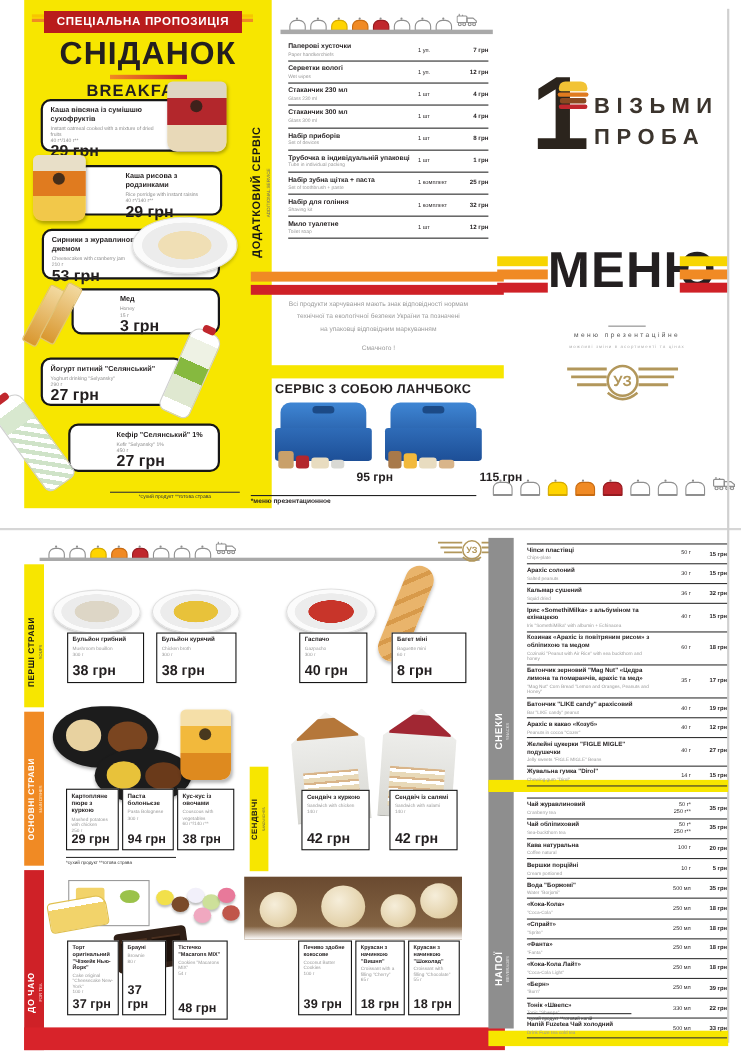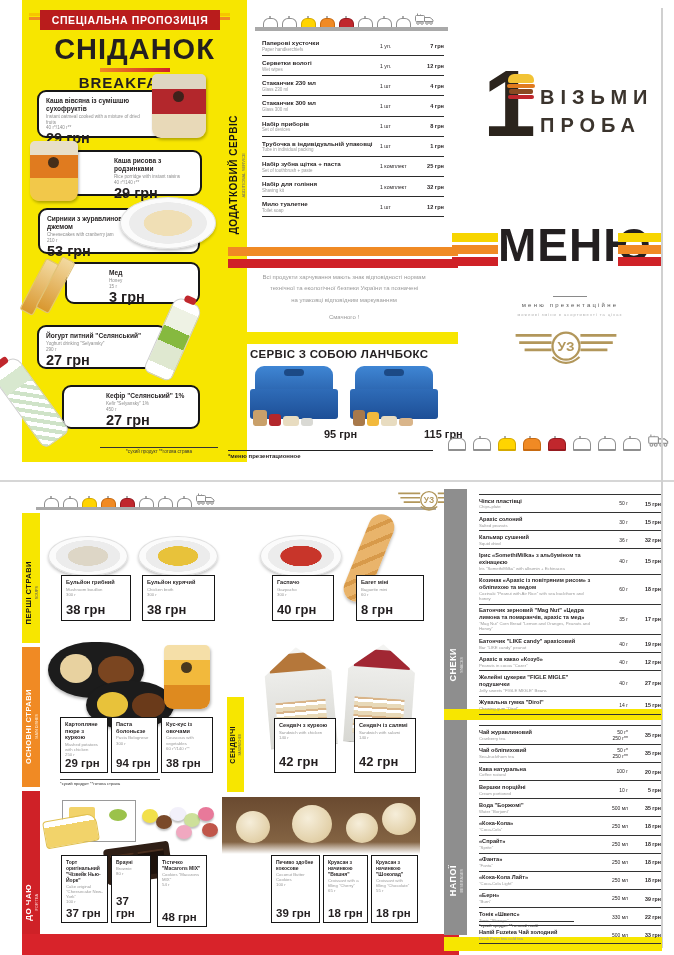--- a/index.html
+++ b/index.html
@@ -344,21 +344,21 @@
         </div>
       <div class="bod"></div>
       <div class="items">
         <i style="width:12px;height:16px;background:#a8794a;"></i>
         <i style="width:12px;height:14px;background:#f2b93c;"></i>
         <i style="width:16px;height:10px;background:#e8dcc0;"></i>
         <i style="width:14px;height:8px;background:#d9b58a;"></i>
       </div>
     </div>
     <div class="lb-price" style="left:288px;top:428px;">95 грн</div>
-    <div class="lb-price" style="left:388px;top:428px;">115 грн</div>
+    <div class="lb-price" style="left:400px;top:428px;">115 грн</div>
 
     <div class="abs lb-foot-line"></div>
     <div class="abs lb-foot">*меню презентационное</div>
 
     <div class="iconrow big" style="left:448px;top:433px;">
       <span class="cl-list">
           <span class="cloche" data-color="gray"></span>
           <span class="cloche" data-color="gray"></span>
           <span class="cloche" data-color="yellow"></span>
           <span class="cloche" data-color="orange"></span>

